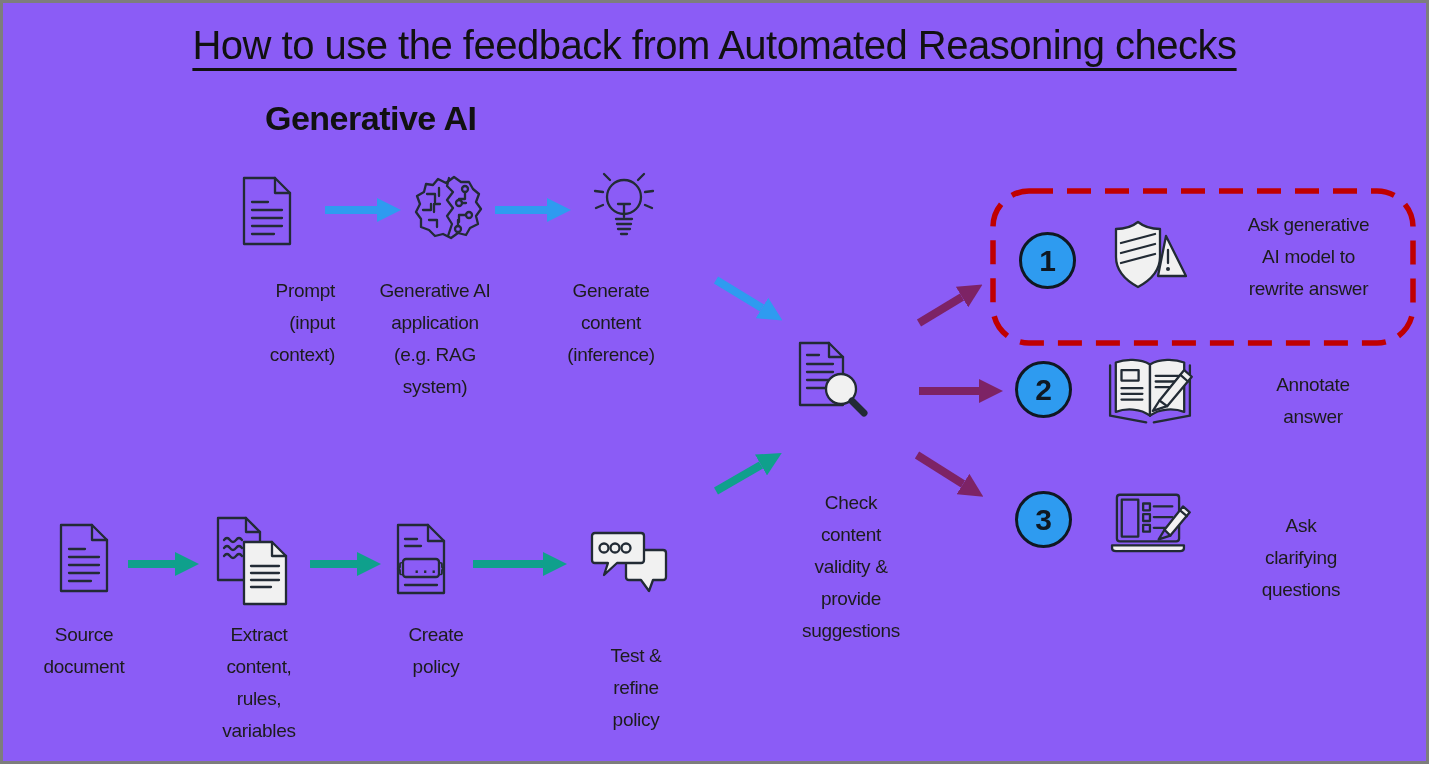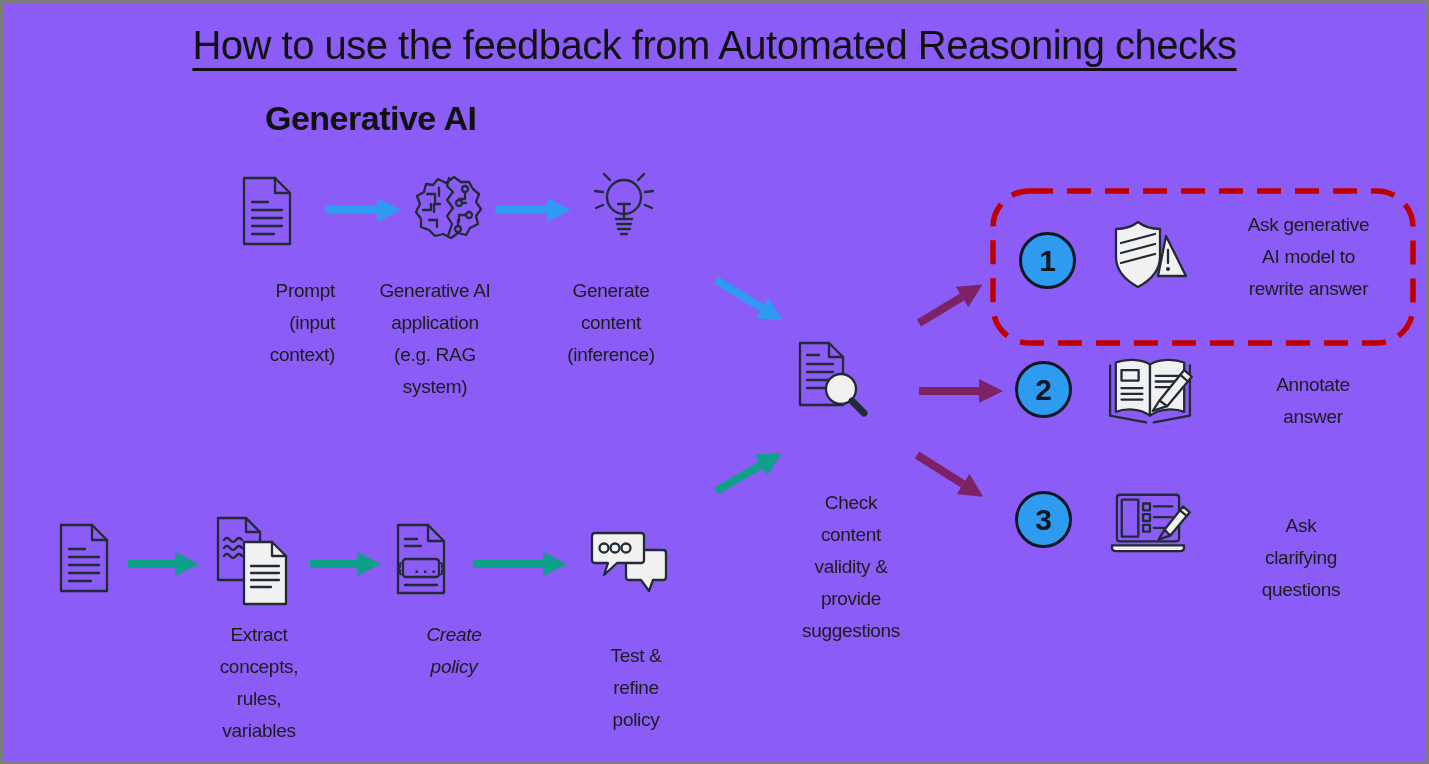--- a/index.html
+++ b/index.html
@@ -88,25 +88,27 @@
   </svg>
 
   <svg class="abs icon lineicon" style="left:584px;top:527px;" width="84" height="64" viewBox="0 0 84 64">
     <path class="fillbg" d="M42,20 H76 Q79,20 79,23 V47 Q79,50 76,50 H66 L62,61 L54,50 H42 Q39,50 39,47 V23 Q39,20 42,20 Z"></path>
     <path class="fillbg" d="M8,3 H54 Q57,3 57,6 V30 Q57,33 54,33 H30 L17,45 L21,33 H8 Q5,33 5,30 V6 Q5,3 8,3 Z"></path>
     <circle cx="17" cy="18" r="4.5"></circle>
       <circle cx="28" cy="18" r="4.5"></circle>
       <circle cx="39" cy="18" r="4.5"></circle>
   </svg>
 
+  <div class="abs step-label" style="left:11px;top:616px;width:140px;">Source
+document</div>
   <div class="abs step-label" style="left:186px;top:616px;width:140px;">Extract
-concepts,
+content,
 rules,
 variables</div>
-  <div class="abs step-label" style="left:381px;top:616px;width:140px;font-style:italic;">Create
+  <div class="abs step-label" style="left:363px;top:616px;width:140px;">Create
 policy</div>
   <div class="abs step-label" style="left:563px;top:613px;width:140px;margin-top:24px;">Test &amp;
 refine
 policy</div>
 
   <svg class="abs icon lineicon" style="left:794px;top:338px;" width="76" height="86" viewBox="0 0 76 86">
     <path d="M3,2 H32 L46,16 V64 H3 Z"></path>
       <path d="M32,2 V16 H46"></path>
     <path d="M10,14 H22 M10,23 H36 M10,31 H36 M10,39 H36 M10,47 H28"></path>
     <circle class="fillbg" cx="44" cy="48" r="15"></circle>

